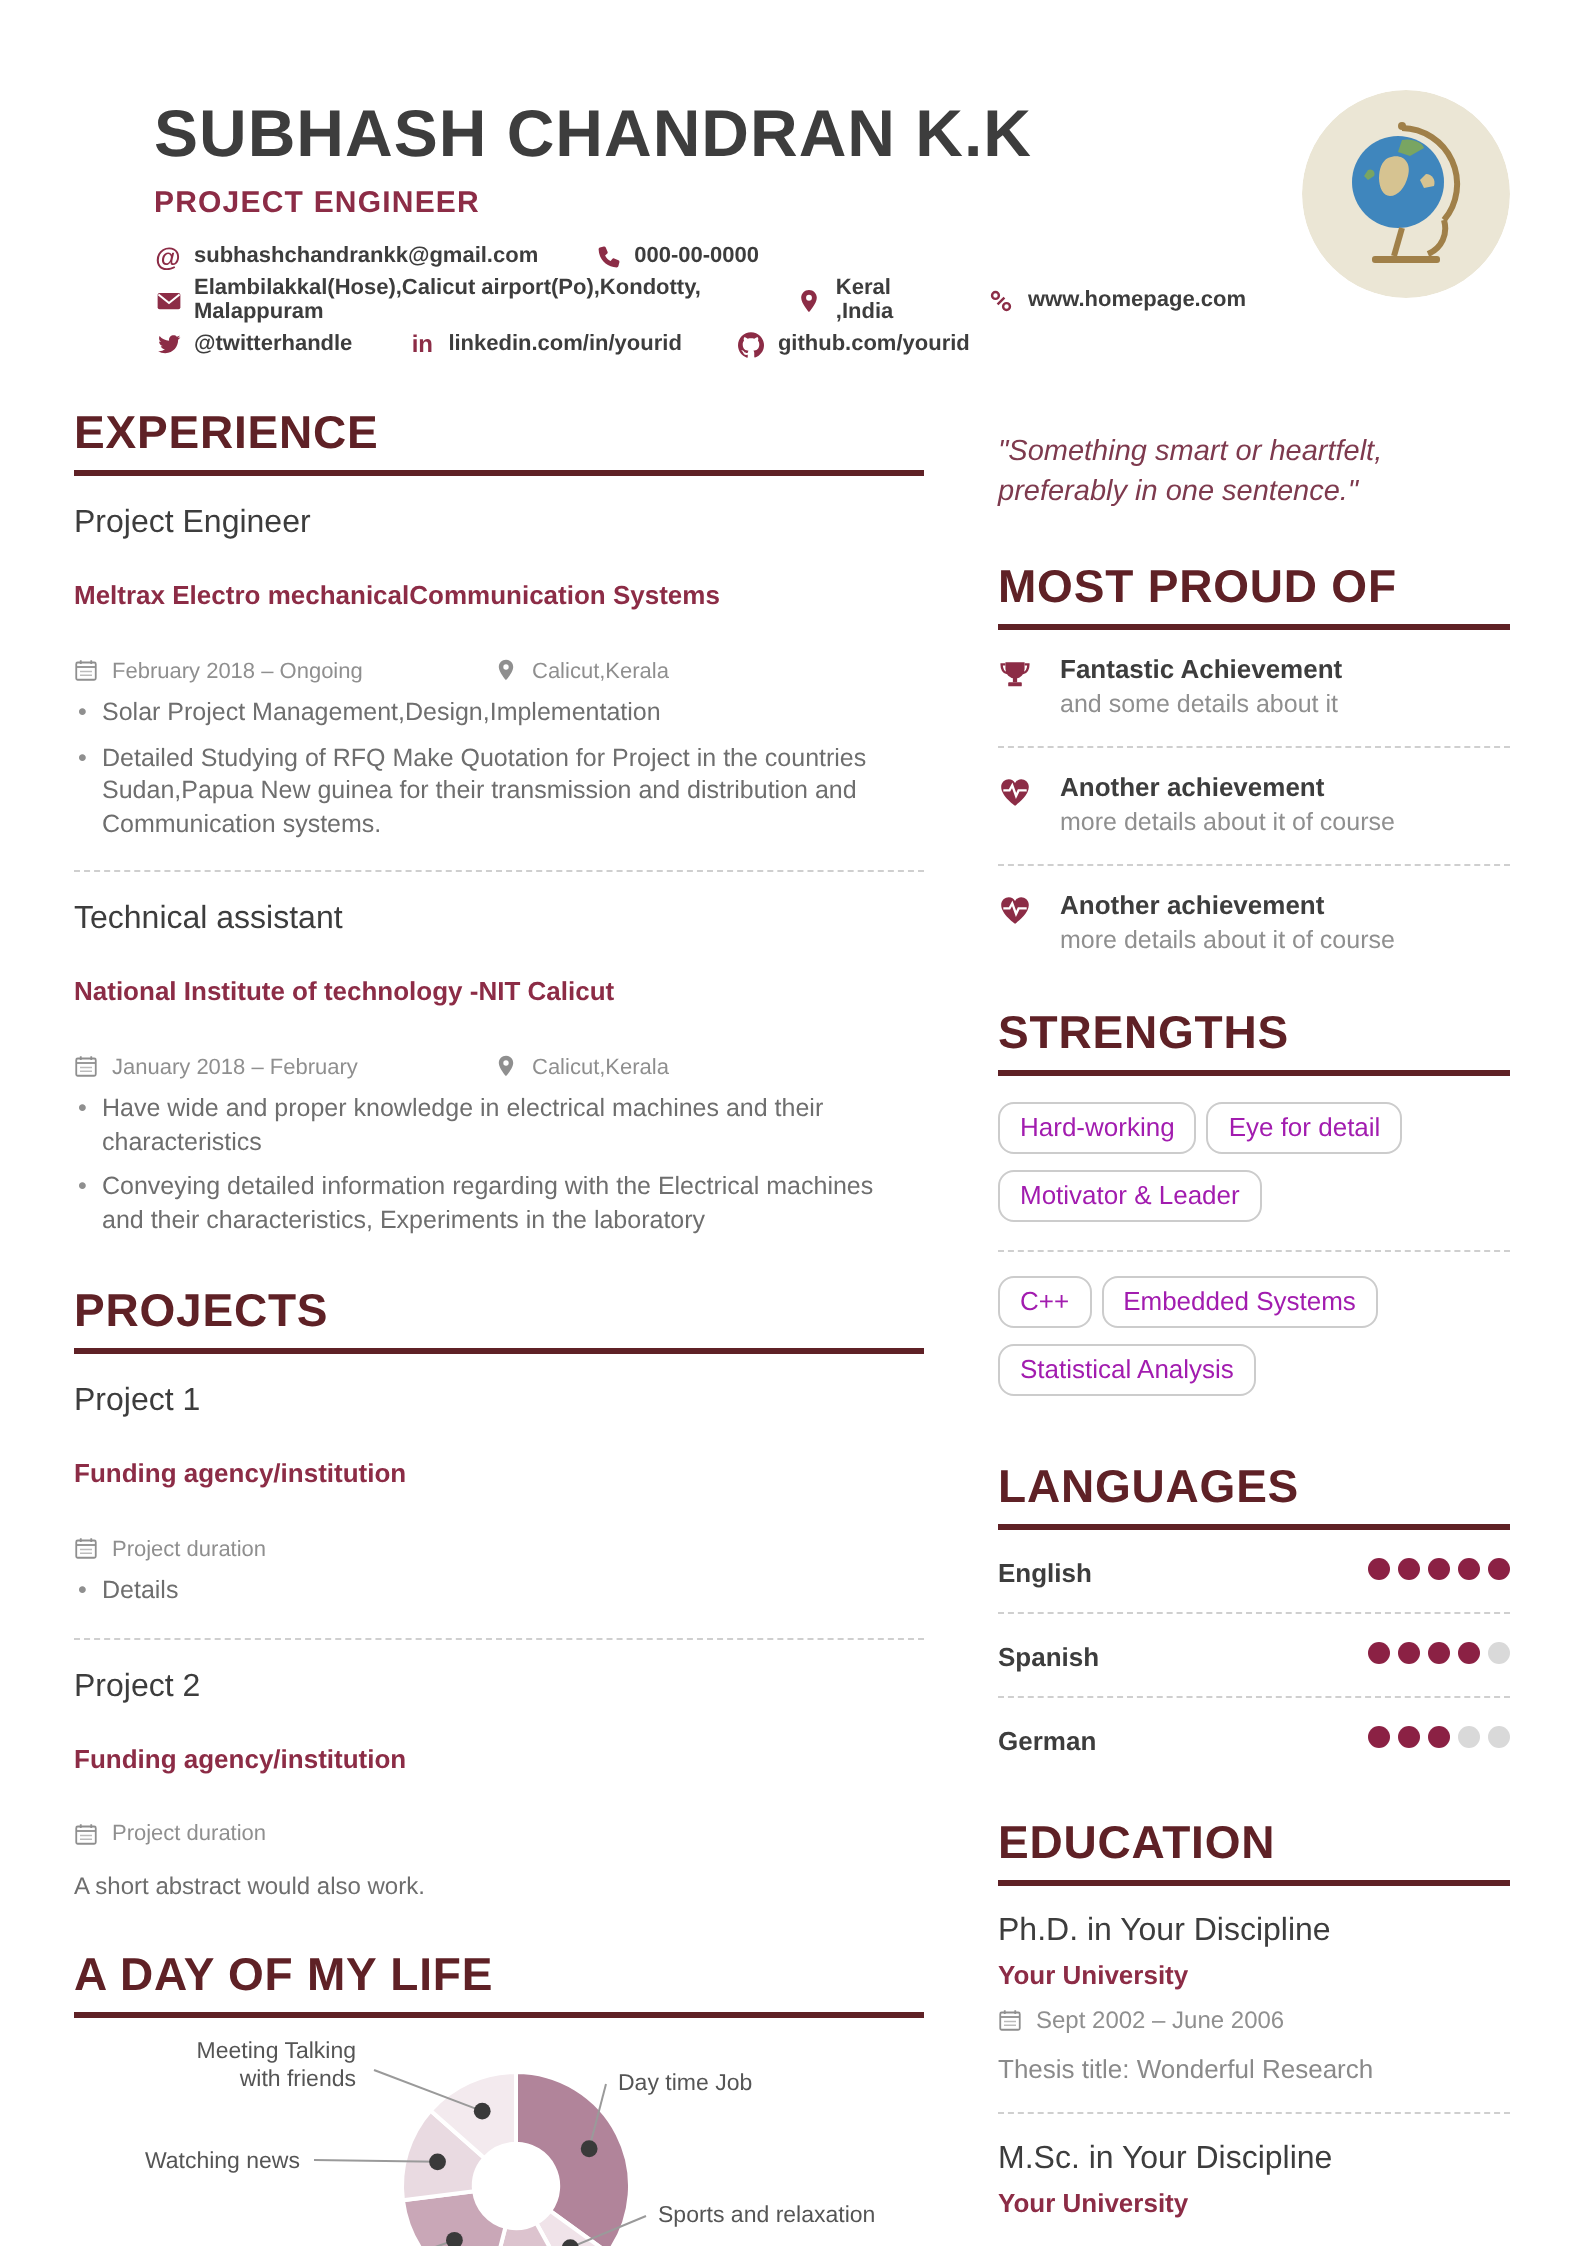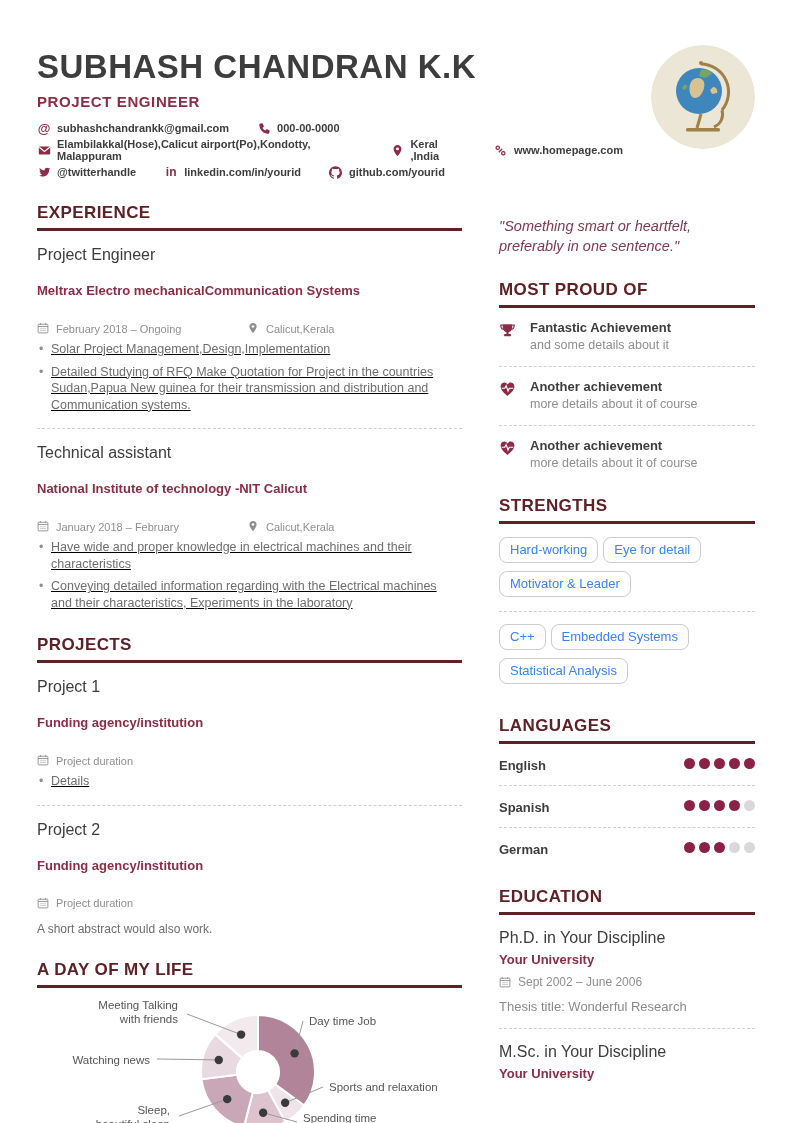--- a/index.html
+++ b/index.html
@@ -1,49 +1,49 @@
 <!DOCTYPE html>
 <html><head>
 <meta charset="utf-8">
 <style>
   * { margin:0; padding:0; box-sizing:border-box; }
   body { background:#fff; font-family:"Liberation Sans", sans-serif; }
   .page { width:794px; height:1123px; background:#ffffff; padding:34px 39px 20px 37px; overflow:hidden; position:relative; }
 
   
-  .top { display:flex; align-items:flex-start; }
+  .top { display:flex; align-items:flex-start;margin-left:40px; }
   .name { font-size:33px; font-weight:bold; color:#3d3d3d; letter-spacing:0.5px; margin-top:14px; }
   .role { font-size:15px; font-weight:bold; color:#8c2c46; letter-spacing:0.6px; margin-top:7px; }
   .contacts { margin-top:11px; }
   .c-row { display:flex; align-items:center; margin-top:3px; }
   .c-item { display:flex; align-items:center; font-size:11px; font-weight:bold; color:#3d3d3d; margin-right:28px; }
   .c-item .ic { width:14px; height:14px; margin-right:6px; display:inline-flex; align-items:center; justify-content:center; color:#8c2c46; flex:0 0 auto; }
   .c-item .ic svg { width:13px; height:13px; }
   .at-glyph { font-size:13px; font-weight:bold; color:#8c2c46; }
   .in-glyph { font-size:12px; font-weight:bold; color:#8c2c46; font-style:normal; }
   .avatar { width:104px; height:104px; border-radius:50%; overflow:hidden; flex:0 0 auto; margin-top:11px; }
 
   
   .cols { display:flex; margin-top:24px; }
   .col-l { width:425px; margin-right:37px; }
   .col-r { width:256px; }
 
   .sec { margin-top:24px; }
   .sec:first-child { margin-top:0; }
-  .sec-h { font-size:17px; font-weight:bold; color:#5f2126; letter-spacing:0.4px; padding-bottom:5px; border-bottom:3px solid #5f2126; }
+  .sec-h { font-size:23px; font-weight:bold; color:#5f2126; letter-spacing:0.4px; padding-bottom:5px; border-bottom:3px solid #5f2126; }
 
   .job { padding-top:15px; }
   .job-title { font-size:16px; color:#3d3d3d; }
   .job-co { font-size:13px; font-weight:bold; color:#8c2c46; margin-top:19px; }
   .meta { display:flex; align-items:flex-end; margin-top:24px; font-size:11px; color:#8f8f8f; }
   .meta .ic { width:13px; height:13px; margin-right:6px; display:inline-flex; }
   .meta .ic svg { width:12px; height:12px; }
   .meta .date { min-width:172px; margin-right:38px; display:flex; align-items:center; }
   .meta .loc { display:flex; align-items:center; }
-  ul.blist { list-style:none; margin-top:2px;text-decoration:underline; }
+  ul.blist { list-style:none; margin-top:2px; }
   ul.blist li { font-size:12.5px; color:#6e6e6e; line-height:1.32; padding-left:14px; position:relative; margin-top:6px; max-width:405px; }
   ul.blist li::before { content:"•"; position:absolute; left:2px; color:#8f8f8f; }
   .dash { border-top:1px dashed #cfcfcf; margin-top:15px; }
   .abstract { font-size:12px; color:#6e6e6e; margin-top:12px; }
 
   
   .chart-box { position:relative; width:426px; height:178px; margin-top:4px; }
   .chart-box svg { position:absolute; left:0; top:0; }
   .clbl { position:absolute; font-size:11.5px; color:#555; line-height:1.3; white-space:pre-line; }
   .lbl-0 { left:272px; top:22px; }
@@ -56,21 +56,21 @@
   
   .quote { font-size:14.5px; font-style:italic; color:#7e3a4e; margin-top:14px; line-height:1.35; white-space:pre-line; }
   .proud-item { display:flex; padding:12px 0 2px 0; }
   .proud-item .ic { width:18px; margin-right:13px; color:#8c2c46; padding-top:2px; }
   .proud-item .ic svg { width:17px; height:17px; }
   .p-title { font-size:13px; font-weight:bold; color:#3d3d3d; }
   .p-det { font-size:12.5px; color:#8f8f8f; margin-top:3px; }
   .pdash { border-top:1px dashed #cfcfcf; margin-top:12px; }
 
   .tags { margin-top:13px; }
-  .tag { display:inline-block; border:1px solid #ccc; border-radius:8px; padding:4px 10px 5px; margin:0 5px 8px 0; font-size:13px; color:#3b82f6; background:#fff; }
+  .tag { display:inline-block; border:1px solid #ccc; border-radius:8px; padding:4px 10px 5px; margin:0 5px 8px 0; font-size:13px; color:#a21caf; background:#fff; }
   .tagdash { border-top:1px dashed #cfcfcf; margin:6px 0 12px; }
 
   .lang-row { display:flex; justify-content:space-between; align-items:flex-start; padding:14px 0 6px; }
   .lang-name { font-size:13px; font-weight:bold; color:#3d3d3d; }
   .dots { display:flex; }
   .dot { width:11px; height:11px; border-radius:50%; background:#d9d9d9; margin-left:4px; }
   .dot.filled { background:#8b2144; }
   .ldash { border-top:1px dashed #cfcfcf; margin-top:6px; }
 
   .edu { padding-top:14px; }

